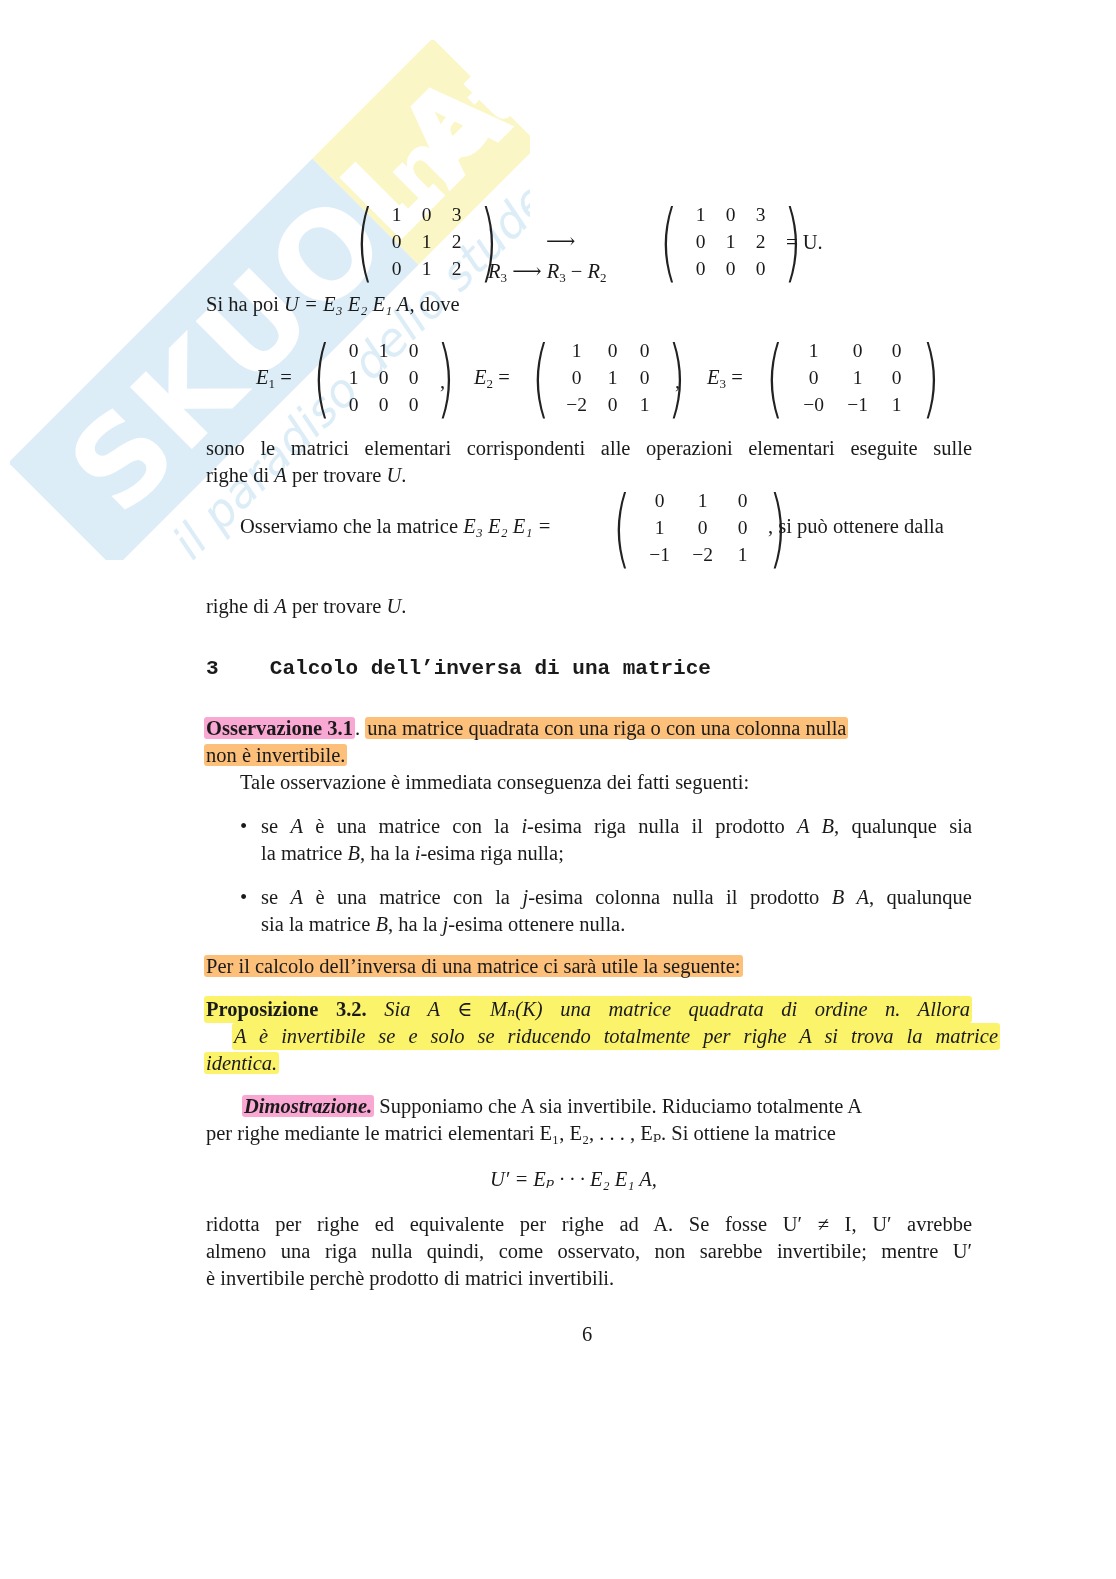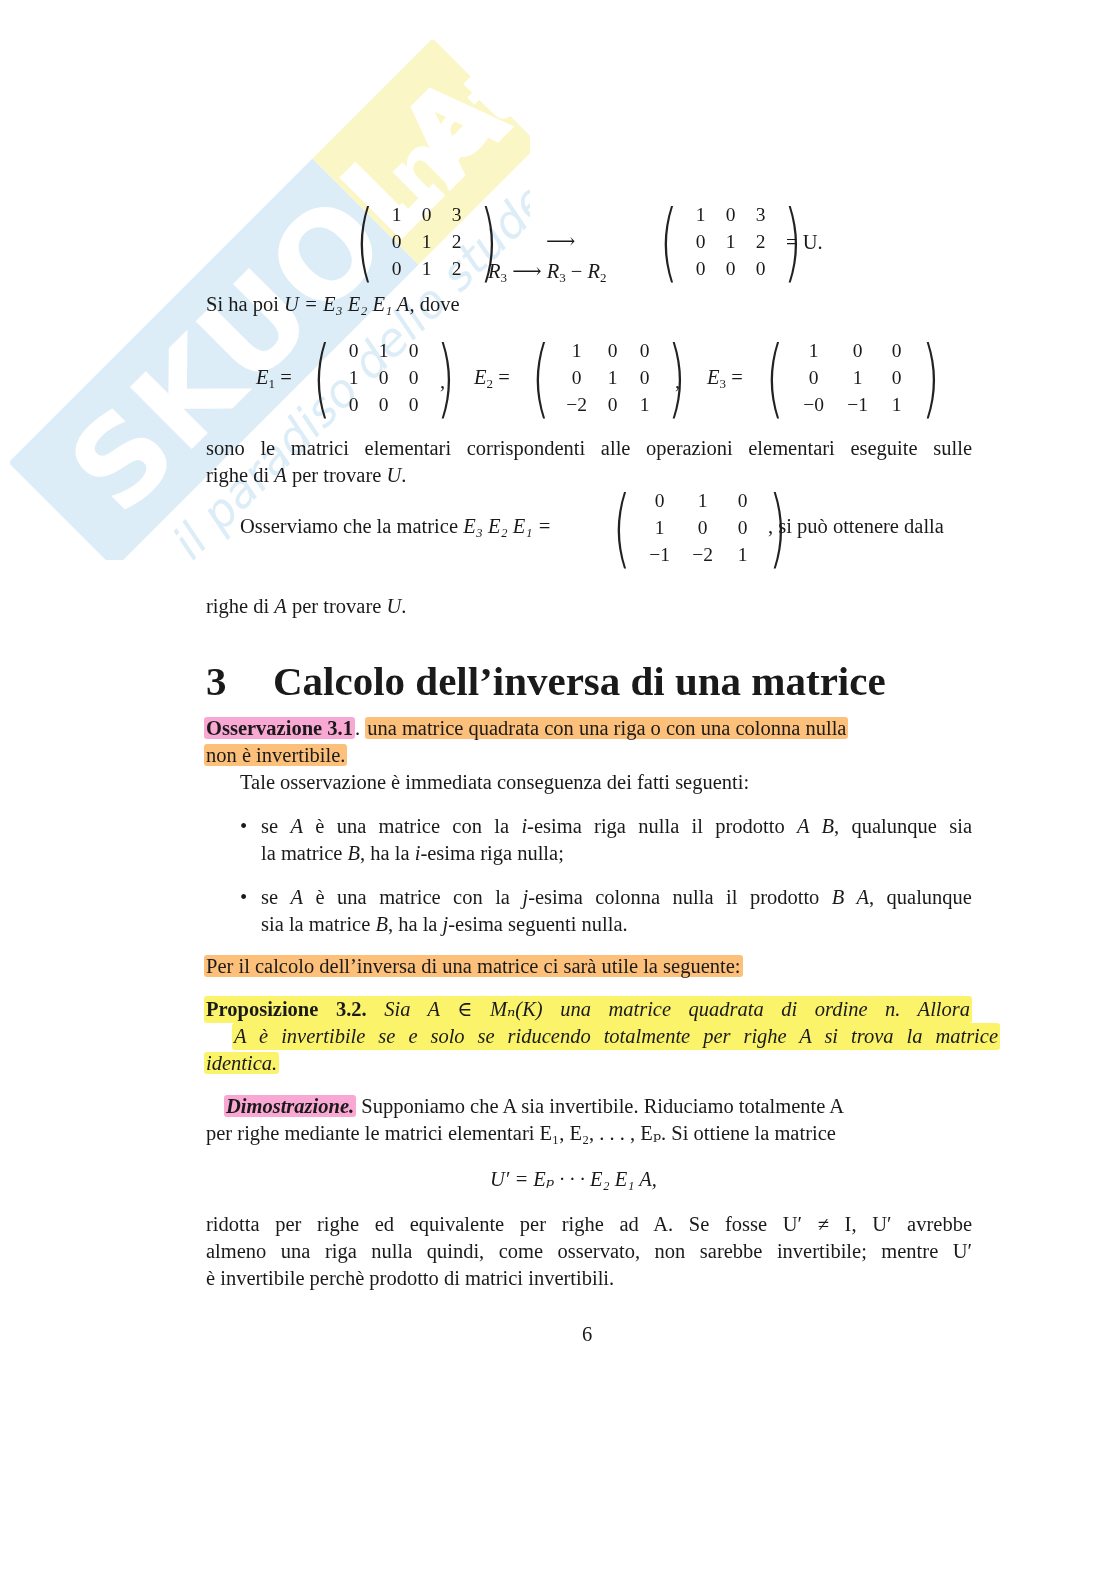--- a/index.html
+++ b/index.html
@@ -14,21 +14,21 @@
   .txt { font-size: 20.5px; line-height: 27px; white-space: nowrap; }
   .i { font-style: italic; }
   .sub { font-size: 13px; vertical-align: -4px; font-style: normal; }
 
   
   .mat { position: absolute; display: flex; align-items: center; }
   .paren { font-size: 86px; line-height: 86px; font-weight: 100; transform: scaleX(0.55); color: #222; font-family: "DejaVu Sans", sans-serif; }
   .grid { display: grid; font-size: 19.5px; line-height: 27px; text-align: center; column-gap: 0px; }
   .grid span { display: block; }
 
-  .section-title { font-size: 41px; font-weight: normal; }
+  .section-title { font-size: 21px; font-weight: normal; font-family: Liberation Mono, monospace; }
   .hl-blue { background: #f9a8d4; border-radius: 3px; padding: 0 2px; }
   .hl-orange { background: #fcc07a; border-radius: 3px; padding: 0 2px; }
   .hl-yellow { background: #fbf36a; border-radius: 3px; padding: 0 2px; text-align: center; }
   .bold { font-weight: bold; }
 </style>
 </head>
 <body>
 
 <div class="page">
 
@@ -188,38 +188,38 @@
   </div>
   <div class="abs txt" style="left:261px; top:840px;">
     <span>la matrice </span><span class="i">B</span><span>, ha la </span><span class="i">i</span><span>-esima riga nulla;</span>
   </div>
 
   <div class="abs txt" style="left:240px; top:884px;">•</div>
   <div class="abs txt" style="left:261px; top:884px; width:711px; text-align:justify; text-align-last:justify;">
     <span>se </span><span class="i">A</span><span> è una matrice con la </span><span class="i">j</span><span>-esima colonna nulla il prodotto </span><span class="i">B A</span><span>, qualunque</span>
   </div>
   <div class="abs txt" style="left:261px; top:911px;">
-    <span>sia la matrice </span><span class="i">B</span><span>, ha la </span><span class="i">j</span><span>-esima seguenti nulla.</span>
+    <span>sia la matrice </span><span class="i">B</span><span>, ha la </span><span class="i">j</span><span>-esima ottenere nulla.</span>
   </div>
 
   <div class="abs txt" style="left:204px; top:953px;font-family:Liberation Serif, serif;">
     <span class="hl-orange">Per il calcolo dell’inversa di una matrice ci sarà utile la seguente:</span>
   </div>
 
   <div class="abs txt" style="left:204px; top:996px; width:768px;">
     <span class="hl-yellow" style="display:block; text-align:justify; text-align-last:justify;"><span class="bold" style="font-style:normal">Proposizione 3.2.</span> <span class="i">Sia A ∈ Mₙ(K) una matrice quadrata di ordine n.  Allora</span></span>
   </div>
   <div class="abs txt i" style="left:204px; top:1023px; width:768px;margin-left:28px;">
     <span class="hl-yellow" style="display:block; text-align:justify; text-align-last:justify;">A è invertibile se e solo se riducendo totalmente per righe A si trova la matrice</span>
   </div>
   <div class="abs txt i" style="left:204px; top:1050px;">
     <span class="hl-yellow">identica.</span>
   </div>
 
-  <div class="abs txt" style="left:190px; top:1093px; width:768px;padding-left:34px;">
+  <div class="abs txt" style="left:208px; top:1093px; width:768px;padding-left:34px;">
     <span class="hl-blue bold i">Dimostrazione.</span><span> Supponiamo che A sia invertibile.  Riduciamo totalmente A</span>
   </div>
   <div class="abs txt" style="left:206px; top:1120px;">per righe mediante le matrici elementari E₁, E₂, . . . , Eₚ. Si ottiene la matrice</div>
   <div class="abs txt i" style="left:490px; top:1166px;">U′ = Eₚ · · · E₂ E₁ A,</div>
   <div class="abs txt" style="left:206px; top:1211px; width:766px; text-align:justify; text-align-last:justify;">ridotta per righe ed equivalente per righe ad A.  Se fosse U′ ≠ I, U′ avrebbe</div>
   <div class="abs txt" style="left:206px; top:1238px; width:766px; text-align:justify; text-align-last:justify;">almeno una riga nulla quindi, come osservato, non sarebbe invertibile; mentre U′</div>
   <div class="abs txt" style="left:206px; top:1265px;">è invertibile perchè prodotto di matrici invertibili.</div>
 
   <div class="abs txt" style="left:582px; top:1321px;">6</div>
 </div>

